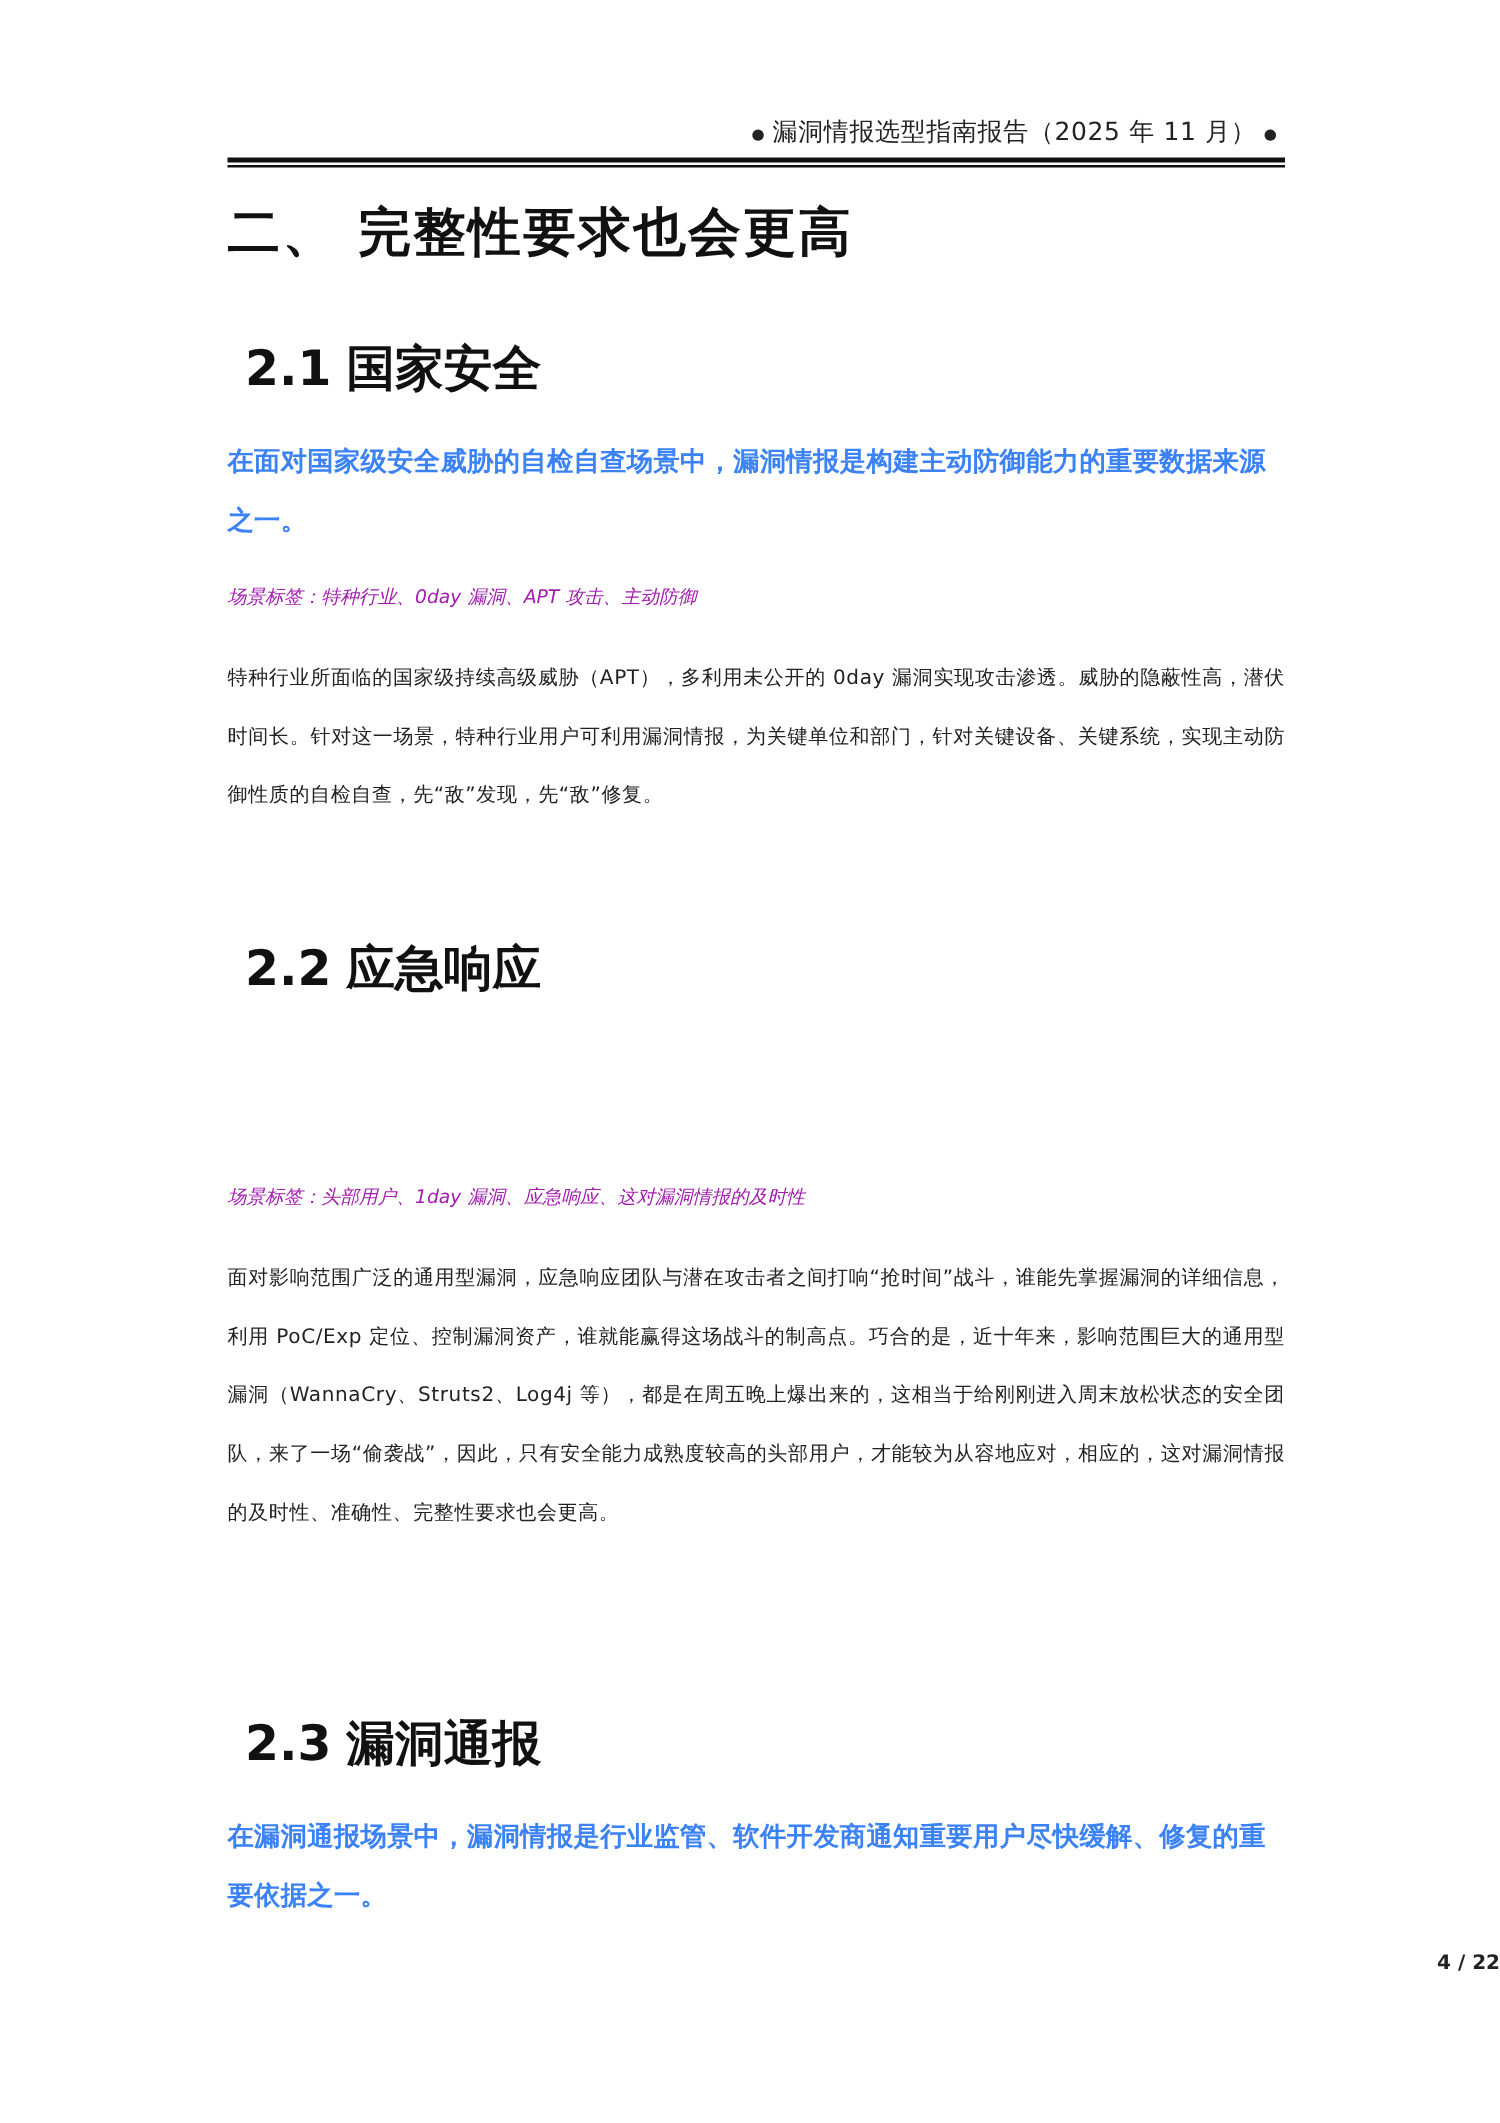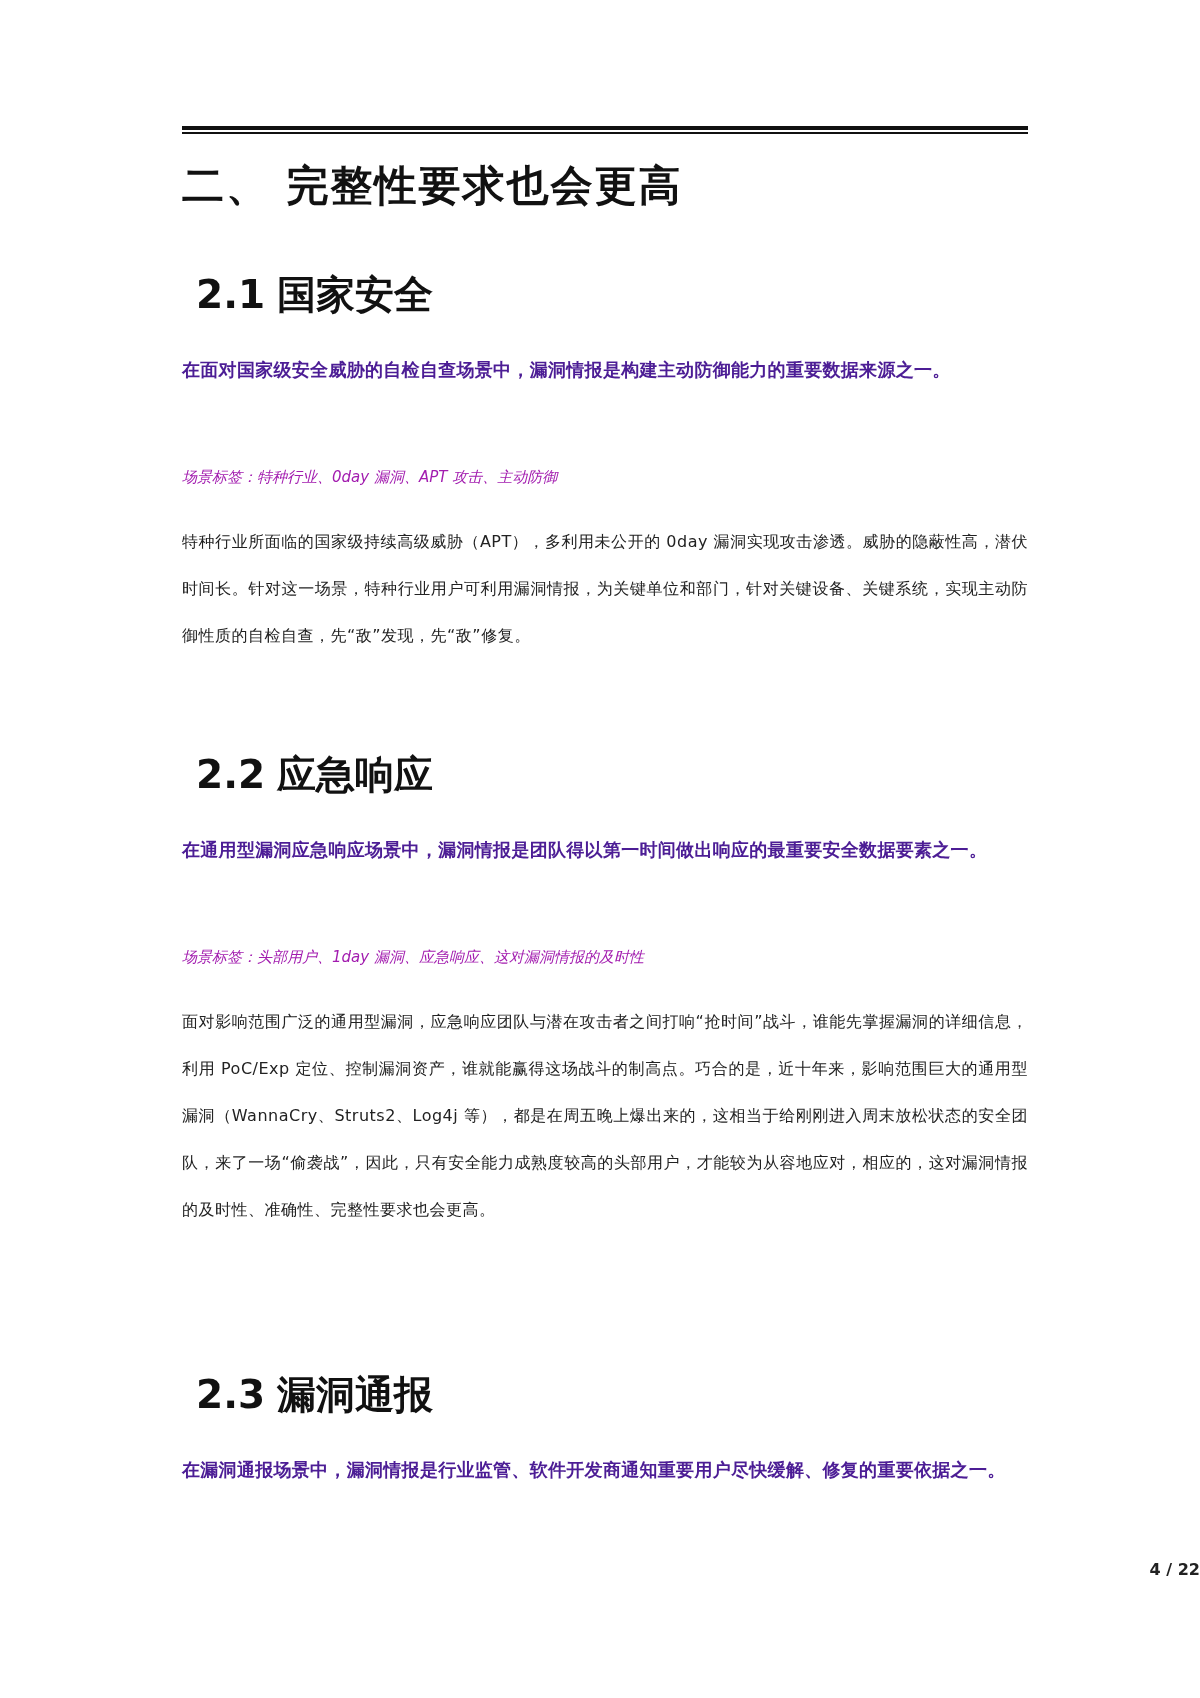--- a/index.html
+++ b/index.html
@@ -8,50 +8,52 @@
   .page { position: absolute; left: 0; top: 0; width: 1200px; height: 1698px; }
   .running-header { position: absolute; left: 182px; right: 172px; top: 92px;
          text-align: right; font-size: 20px; color: #222; letter-spacing: 0.5px; }
   .running-header .dot { font-size: 12px; vertical-align: middle; margin: 0 6px; }
   .rule-thick { position: absolute; left: 182px; width: 846px; top: 126px; height: 4px; background: #111; }
   .rule-thin { position: absolute; left: 182px; width: 846px; top: 132px; height: 1.5px; background: #111; }
   .chapter-title { position: absolute; left: 182px; top: 158px; font-size: 42px; font-weight: bold;
          letter-spacing: 2px; color: #111; margin: 0; }
   .section-title { position: absolute; left: 196px; font-size: 39px; font-weight: bold; color: #111; margin: 0; }
   .section-title .num { margin-right: 12px; }
-  .lead { position: absolute; left: 182px; width: 846px; font-size: 18px; font-weight: bold;
-         line-height: 47px; color: #4c1d95; margin: 0; letter-spacing: 0.3px; }
+  .lead { position: absolute; left: 182px; width: 846px; font-size: 21px; font-weight: bold;
+         line-height: 47px; color: #3b82f6; margin: 0; letter-spacing: 0.3px; }
   .tags { position: absolute; left: 182px; width: 846px; font-size: 15px; font-style: italic;
          color: #a21caf; margin: 0; line-height: 30px; }
   .body-text { position: absolute; left: 182px; width: 846px; font-size: 16px;
          line-height: 47px; color: #222; margin: 0; text-align: justify; letter-spacing: 0.5px; }
   .page-number { position: absolute; left: 0; right: 0; top: 1560px; text-align: right;
          font-size: 16px; font-weight: bold; color: #222; }
 </style>
 </head>
 <body>
 
 <div class="page">
 
+  <div class="running-header">
+    <span class="dot">●</span><span>漏洞情报选型指南报告（2025 年 11 月）</span><span class="dot">●</span>
+  </div>
   <div class="rule-thick"></div>
   <div class="rule-thin"></div>
 
   <h1 class="chapter-title">二、 完整性要求也会更高</h1>
 
   <h2 class="section-title" style="top:268px;">
     <span class="num">2.1</span><span>国家安全</span>
   </h2>
   <p class="lead" style="top:346px;">在面对国家级安全威胁的自检自查场景中，漏洞情报是构建主动防御能力的重要数据来源之一。</p>
   <p class="tags" style="top:462px;">场景标签：特种行业、0day 漏洞、APT 攻击、主动防御</p>
   <p class="body-text" style="top:518px;">特种行业所面临的国家级持续高级威胁（APT），多利用未公开的 0day 漏洞实现攻击渗透。威胁的隐蔽性高，潜伏时间长。针对这一场景，特种行业用户可利用漏洞情报，为关键单位和部门，针对关键设备、关键系统，实现主动防御性质的自检自查，先“敌”发现，先“敌”修复。</p>
 
   <h2 class="section-title" style="top:748px;">
     <span class="num">2.2</span><span>应急响应</span>
   </h2>
-  <p class="lead" style="top:826px;">在通用型漏洞应急响应场景中，漏洞情报是团队得以第一时间做出响应的最重要安全数据要素之一。</p>
   <p class="tags" style="top:942px;">场景标签：头部用户、1day 漏洞、应急响应、这对漏洞情报的及时性</p>
   <p class="body-text" style="top:998px;">面对影响范围广泛的通用型漏洞，应急响应团队与潜在攻击者之间打响“抢时间”战斗，谁能先掌握漏洞的详细信息，利用 PoC/Exp 定位、控制漏洞资产，谁就能赢得这场战斗的制高点。巧合的是，近十年来，影响范围巨大的通用型漏洞（WannaCry、Struts2、Log4j 等），都是在周五晚上爆出来的，这相当于给刚刚进入周末放松状态的安全团队，来了一场“偷袭战”，因此，只有安全能力成熟度较高的头部用户，才能较为从容地应对，相应的，这对漏洞情报的及时性、准确性、完整性要求也会更高。</p>
 
   <h2 class="section-title" style="top:1368px;">
     <span class="num">2.3</span><span>漏洞通报</span>
   </h2>
   <p class="lead" style="top:1446px;">在漏洞通报场景中，漏洞情报是行业监管、软件开发商通知重要用户尽快缓解、修复的重要依据之一。</p>
 
   <div class="page-number">4 / 22</div>
 </div>

